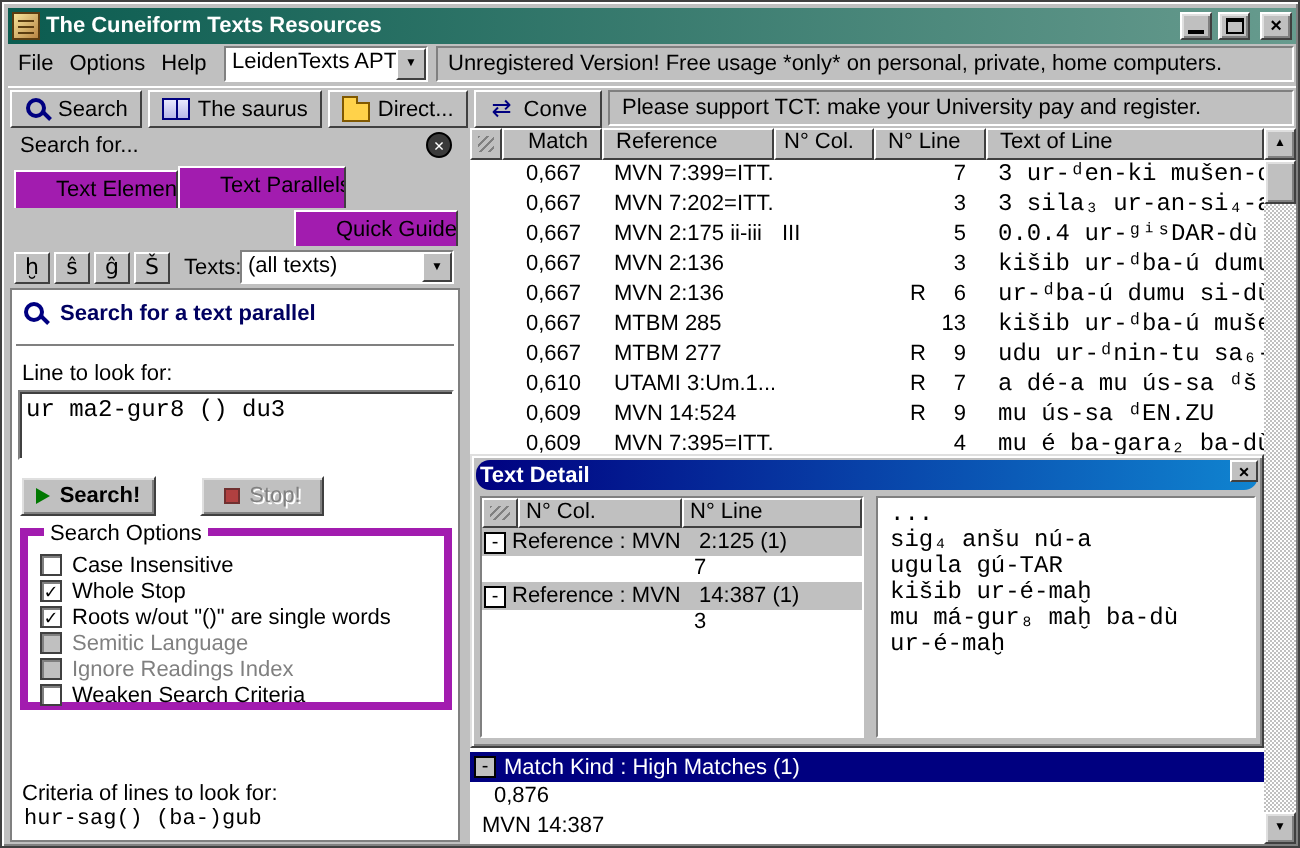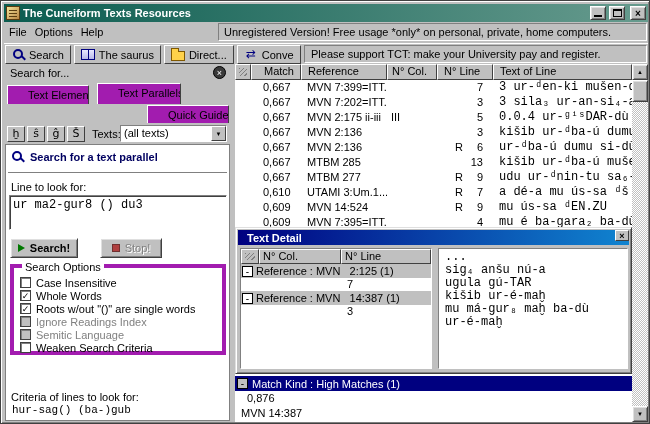--- a/index.html
+++ b/index.html
@@ -63,21 +63,21 @@
   .icon.convert{color:#000080;font-size:12px;line-height:13px;width:14px;text-align:center;}
 
   
   .sidebar{position:absolute;left:3px;top:63px;width:227px;height:358px;background:#c0c0c0;}
   .sf-label{position:absolute;left:6px;top:3px;}
   .panel-close{position:absolute;right:5px;top:2px;width:13px;height:13px;border-radius:50%;background:#3a3a3a;
                color:#fff;font-size:9px;line-height:12px;text-align:center;padding:0;border:1px solid #000;}
   .tab{position:absolute;background:#a21caf;border:1px solid #404040;border-bottom:none;
        border-top-color:#fff;border-left-color:#fff;text-align:center;padding-top:3px;overflow:hidden;white-space:nowrap;padding-left:20px;}
   .tab0{left:3px;top:21px;width:82px;height:19px;}
-  .tab1{left:85px;top:19px;width:84px;height:21px;z-index:2;margin-left:8px;}
+  .tab1{left:85px;top:19px;width:84px;height:21px;z-index:2;}
   .tab2{left:143px;top:41px;width:82px;height:18px;}
   .charrow{position:absolute;left:3px;top:61px;height:17px;display:flex;gap:2px;align-items:center;}
   .charbtn{width:18px;height:16px;background:#c0c0c0;border:1px solid;border-color:#fff #404040 #404040 #fff;
            font-size:11px;padding:0;font-family:"DejaVu Sans",sans-serif;}
   .texts-label{position:absolute;left:88px;top:64px;}
   .texts-combo{position:absolute;left:116px;top:61px;width:107px;height:17px;}
 
   .content{position:absolute;left:1px;top:80px;width:225px;height:277px;background:#fff;border:1px solid #808080;}
   .section{position:absolute;left:5px;top:5px;display:flex;align-items:center;gap:6px;}
   .section-label{font-weight:bold;color:#000060;}
@@ -143,21 +143,21 @@
   .sup{top:0;} .sdown{bottom:0;}
   .vthumb{position:absolute;left:0;top:16px;width:16px;height:22px;background:#c0c0c0;border:1px solid;
           border-color:#fff #404040 #404040 #fff;box-shadow:inset 1px 1px 0 #dfdfdf,inset -1px -1px 0 #808080;}
 
   
   .dialog{position:absolute;left:4px;top:163px;width:397px;height:147px;background:#c0c0c0;z-index:5;
           border:1px solid;border-color:#dfdfdf #404040 #404040 #dfdfdf;
           box-shadow:inset 1px 1px 0 #fff,inset -1px -1px 0 #808080;}
   .dtitle{position:absolute;left:2px;top:2px;right:2px;height:15px;
           background:linear-gradient(90deg,var(--dtb1),var(--dtb2));color:#fff;font-weight:bold;
-          display:flex;align-items:center;padding-left:9px;}
+          display:flex;align-items:center;padding-left:2px;border-radius:7px;}
   .dclose{position:absolute;right:2px;top:2px;width:14px;height:11px;background:#c0c0c0;border:1px solid;
           border-color:#fff #404040 #404040 #fff;font-size:9px;line-height:8px;text-align:center;padding:0;font-weight:bold;}
   .dgrid{position:absolute;left:4px;top:20px;width:192px;height:121px;background:#fff;overflow:hidden;}
   .dgh{display:flex;height:15px;}
   .dhc{background:#c0c0c0;border:1px solid;border-color:#fff #404040 #404040 #fff;font-size:11px;line-height:12px;
        padding-left:3px;overflow:hidden;flex-shrink:0;white-space:nowrap;}
   .dhc.di{width:18px;} .dhc.d0{width:82px;} .dhc.d1{flex:1;}
   .dgroup{height:14px;background:#c0c0c0;display:flex;align-items:center;gap:3px;padding-left:1px;
           white-space:pre;overflow:hidden;}
   .dgroup .minusbox{background:#fff;}
@@ -182,20 +182,24 @@
       </button>
     <button class="winbtn close"><span>×</span></button>
   </div>
 
   <div class="menubar">
     <div class="menu-items">
         <span class="menu-item">File</span>
         <span class="menu-item">Options</span>
         <span class="menu-item">Help</span>
       </div>
+    <div class="combo sunken texts-apt">
+      <span class="combo-value">LeidenTexts APT</span>
+      <span class="combo-btn">▼</span>
+    </div>
     <div class="notice sunken">Unregistered Version! Free usage *only* on personal, private, home computers.</div>
   </div>
 
   <div class="toolbar">
     <div class="toolbar-buttons">
         <button class="tbtn">
           <span class="icon search"></span>
           <span>Search</span>
         </button>
         <button class="tbtn">
@@ -252,33 +256,33 @@
       </button>
       <div class="groupbox">
         <span class="groupbox-title">Search Options</span>
         <div class="opts">
             <label class="opt">
               <span class="cb"></span>
               <span class="optlbl">Case Insensitive</span>
             </label>
             <label class="opt">
               <span class="cb">✓</span>
-              <span class="optlbl">Whole Words</span>
+              <span class="optlbl">Whole Stop</span>
             </label>
             <label class="opt">
               <span class="cb">✓</span>
               <span class="optlbl">Roots w/out "()" are single words</span>
             </label>
             <label class="opt disabled">
               <span class="cb"></span>
-              <span class="optlbl">Ignore Readings Index</span>
+              <span class="optlbl">Semitic Language</span>
             </label>
             <label class="opt disabled">
               <span class="cb"></span>
-              <span class="optlbl">Semitic Language</span>
+              <span class="optlbl">Ignore Readings Index</span>
             </label>
             <label class="opt">
               <span class="cb"></span>
               <span class="optlbl">Weaken Search Criteria</span>
             </label>
           </div>
       </div>
       <div class="exlabel">Criteria of lines to look for:</div>
       <div class="exvalue translit">hur-sag() (ba-)gub</div>
     </div>

